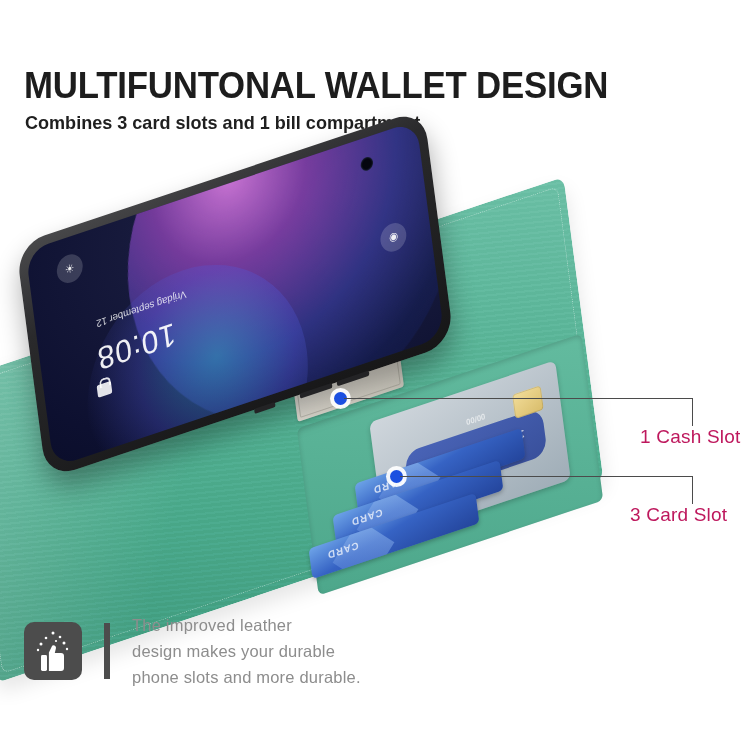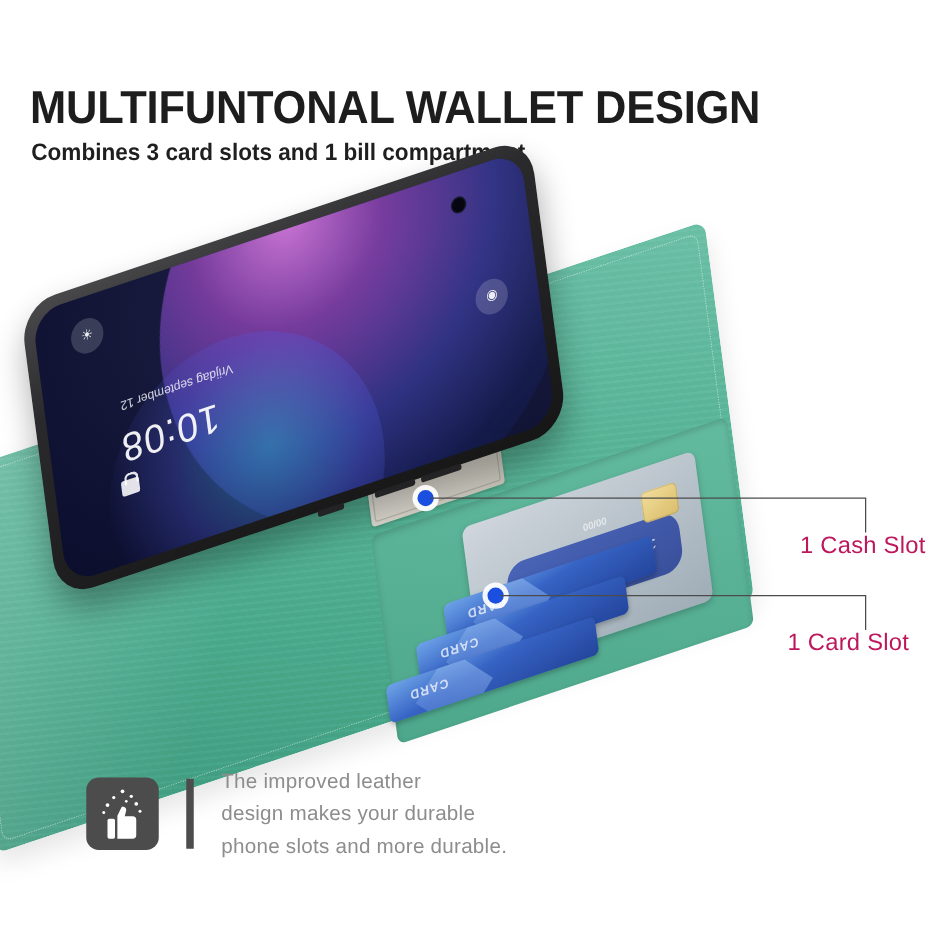--- a/index.html
+++ b/index.html
@@ -370,21 +370,20 @@
   }
 
   
   .footer {
     position: absolute;
     left: 24px;
     top: 612px;
     display: flex;
     align-items: center;
     gap: 0;
-    margin-left: 45px;
   }
   .badge-icon {
     width: 58px;
     height: 58px;
     border-radius: 10px;
     background: #4c4c4c;
     position: relative;
     flex: none;
   }
   .badge-icon svg { position: absolute; left: 9px; top: 8px; }
@@ -460,21 +459,21 @@
     </div>
 
     <div class="dot" style="left:334px; top:232px;"></div>
     <div class="leader-h" style="left:344px; top:238px; width:348px;"></div>
     <div class="leader-v" style="left:692px; top:238px; height:28px;"></div>
     <div class="callout-label" style="left:640px; top:266px;">1 Cash Slot</div>
 
     <div class="dot" style="left:390px; top:310px;"></div>
     <div class="leader-h" style="left:400px; top:316px; width:292px;"></div>
     <div class="leader-v" style="left:692px; top:316px; height:28px;"></div>
-    <div class="callout-label" style="left:630px; top:344px;">1 Card Slot</div>
+    <div class="callout-label" style="left:630px; top:344px;">3 Card Slot</div>
   </div>
 
   <div class="footer">
     <div class="badge-icon">
       <svg width="40" height="42" viewBox="0 0 40 42" fill="#ffffff" aria-hidden="true">
         <circle cx="20" cy="3" r="1.5"></circle>
         <circle cx="27" cy="7" r="1.3"></circle>
         <circle cx="13" cy="8" r="1.3"></circle>
         <circle cx="31" cy="13" r="1.5"></circle>
         <circle cx="8" cy="14" r="1.5"></circle>

